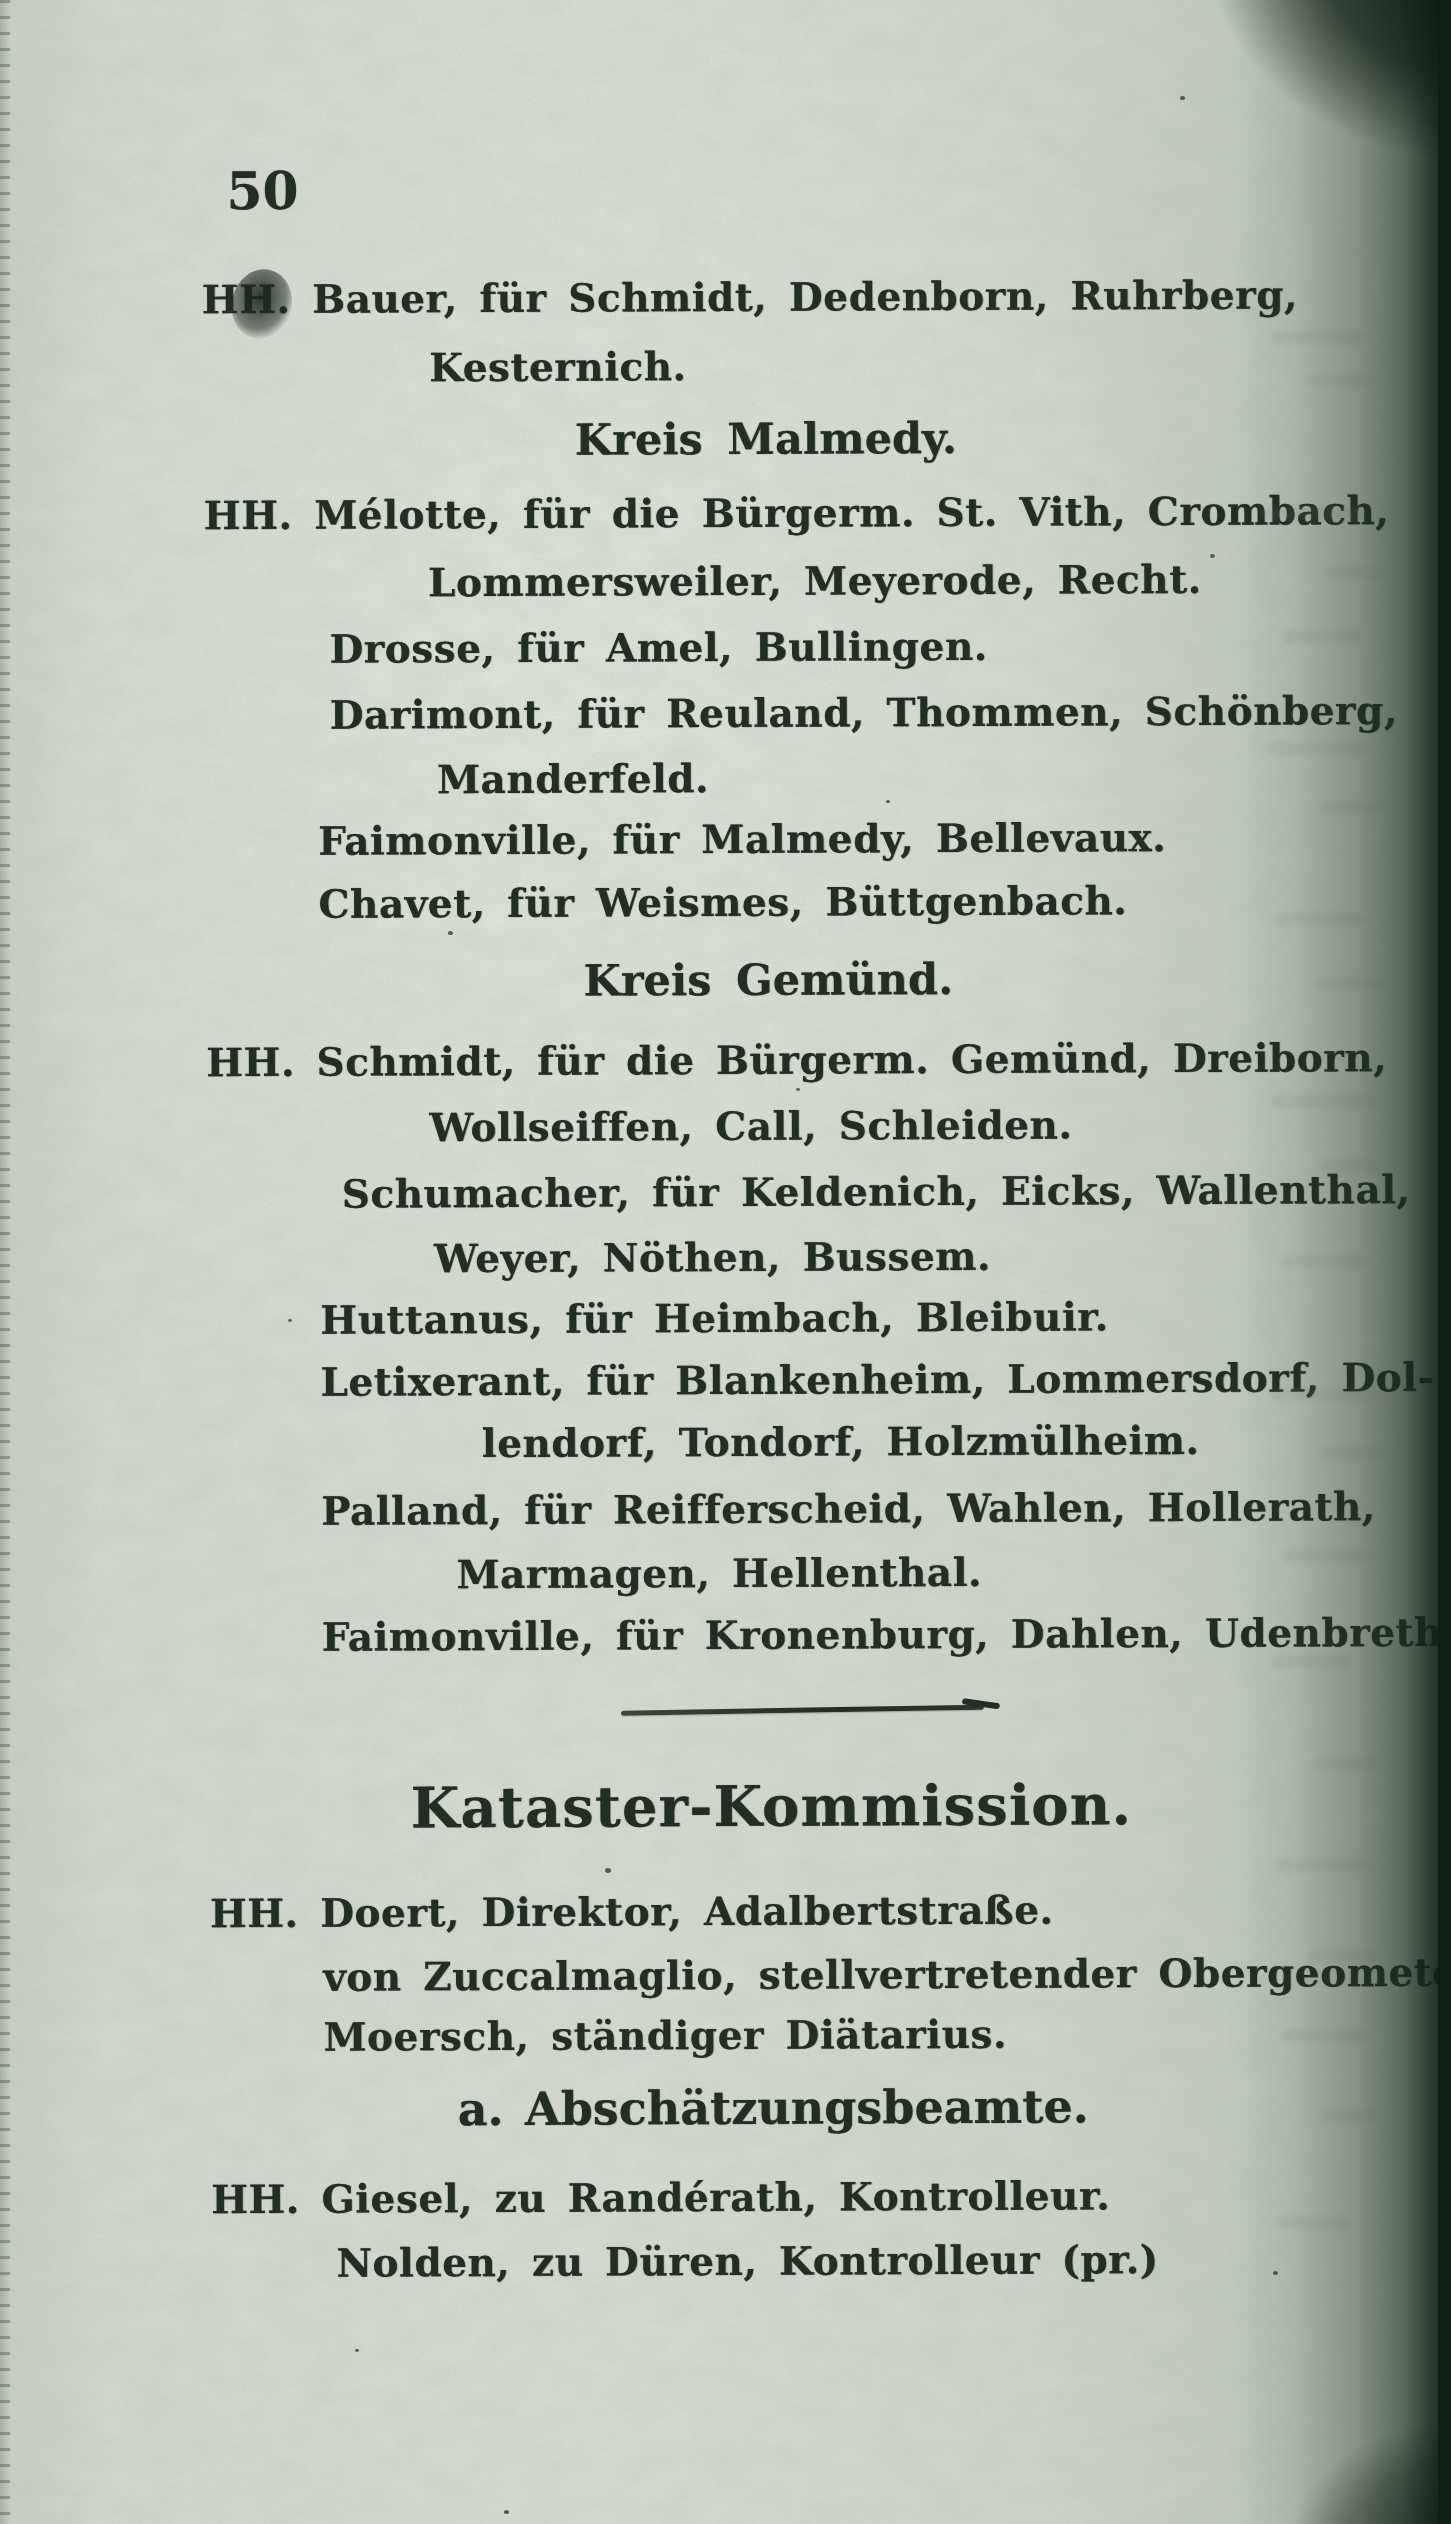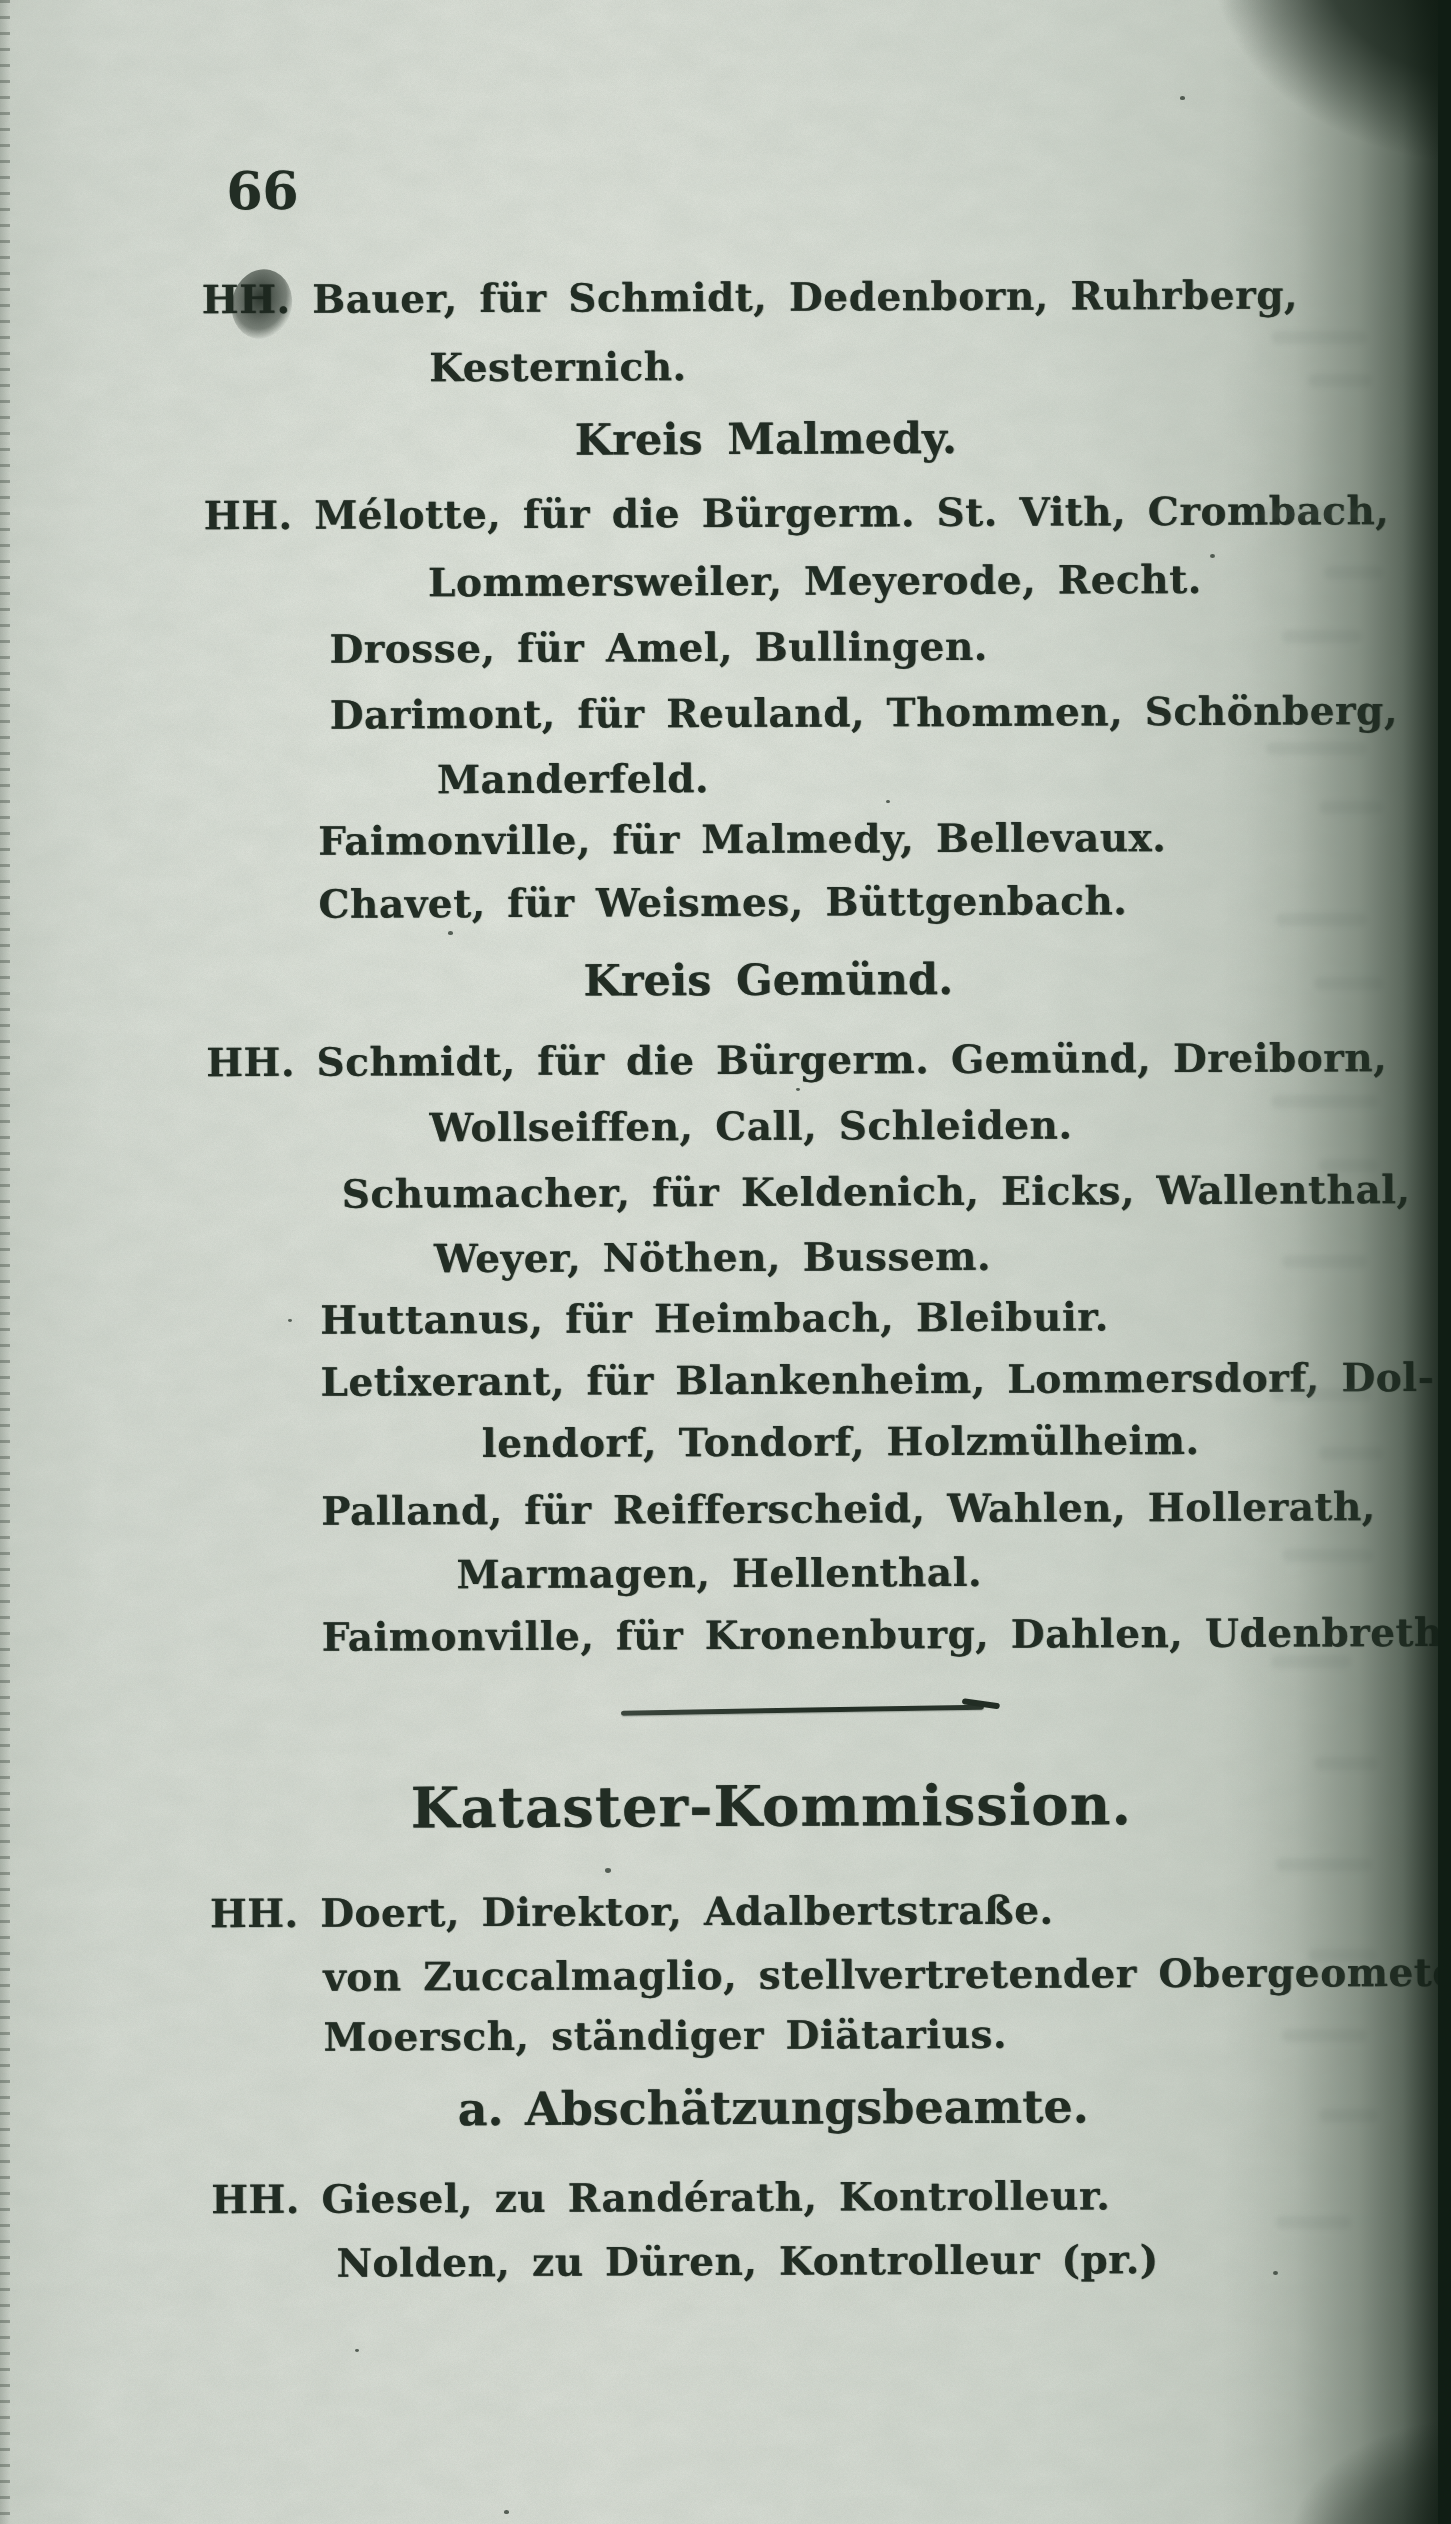--- a/index.html
+++ b/index.html
@@ -68,21 +68,21 @@
         <feColorMatrix type="matrix" values="0 0 0 0 0.33  0 0 0 0 0.39  0 0 0 0 0.33  0 0 0 0.16 0"></feColorMatrix>
       </filter>
     </defs>
     <rect width="100%" height="100%" filter="url(#coarseBlotch)"></rect>
     <rect width="100%" height="100%" filter="url(#fineGrain)"></rect>
   </svg>
 
   <div class="left-edge"></div>
 
   <div class="textlayer">
-    <div class="page-number">66</div>
+    <div class="page-number">50</div>
     <div id="lines">
         <div class="line entry-first" style="top: 274px; left: 206px;">HH. Bauer, für Schmidt, Dedenborn, Ruhrberg,</div>
         <div class="line continuation" style="top: 343px; left: 433px;">Kesternich.</div>
         <div class="line section-heading" style="top: 414px;">Kreis Malmedy.</div>
         <div class="line entry-first" style="top: 490px; left: 207px;">HH. Mélotte, für die Bürgerm. St. Vith, Crombach,</div>
         <div class="line continuation" style="top: 558px; left: 431px;">Lommersweiler, Meyerode, Recht.</div>
         <div class="line entry-sub" style="top: 624px; left: 332px;">Drosse, für Amel, Bullingen.</div>
         <div class="line entry-sub" style="top: 690px; left: 332px;">Darimont, für Reuland, Thommen, Schönberg,</div>
         <div class="line continuation" style="top: 755px; left: 439px;">Manderfeld.</div>
         <div class="line entry-sub" style="top: 816px; left: 320px;">Faimonville, für Malmedy, Bellevaux.</div>

